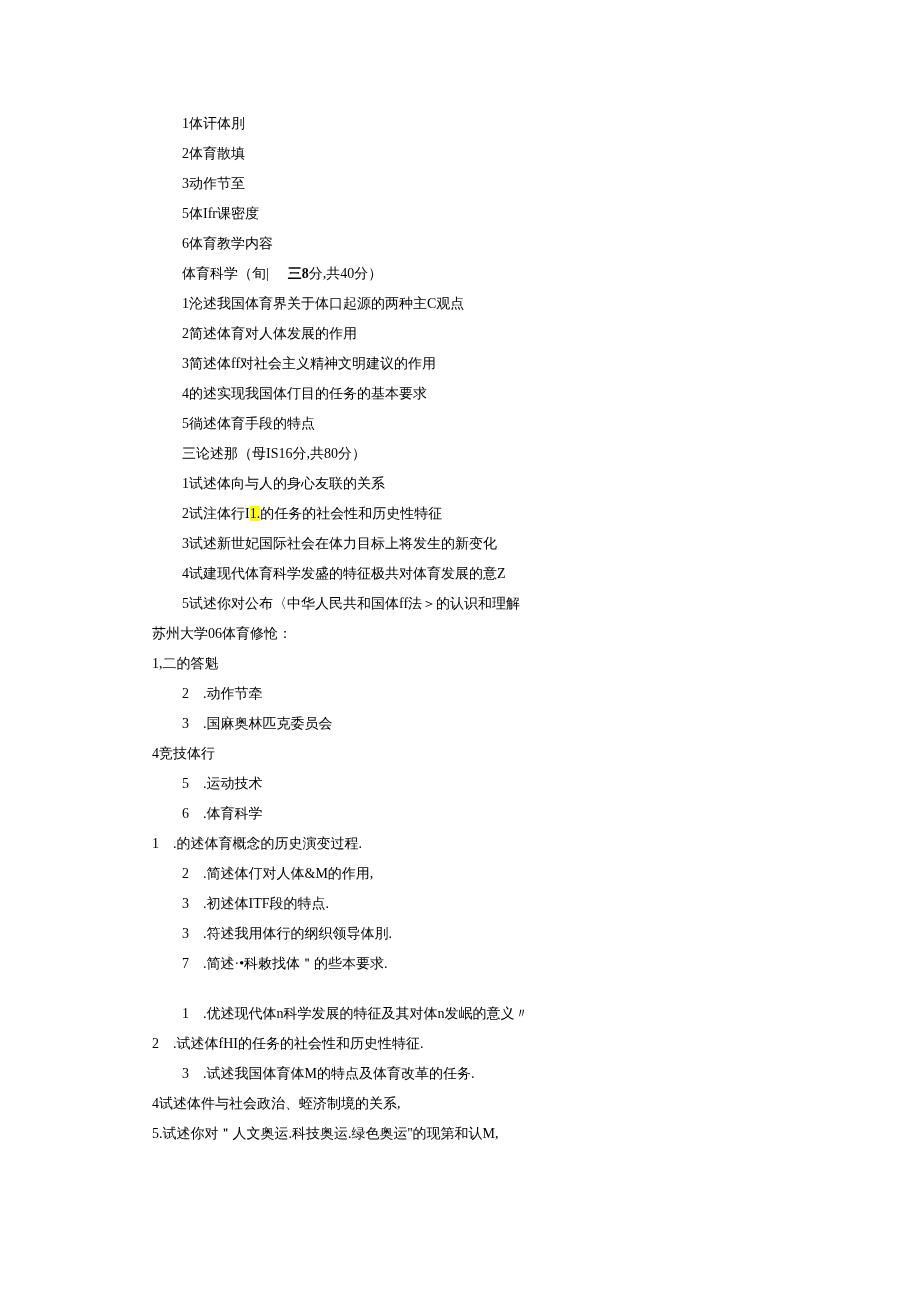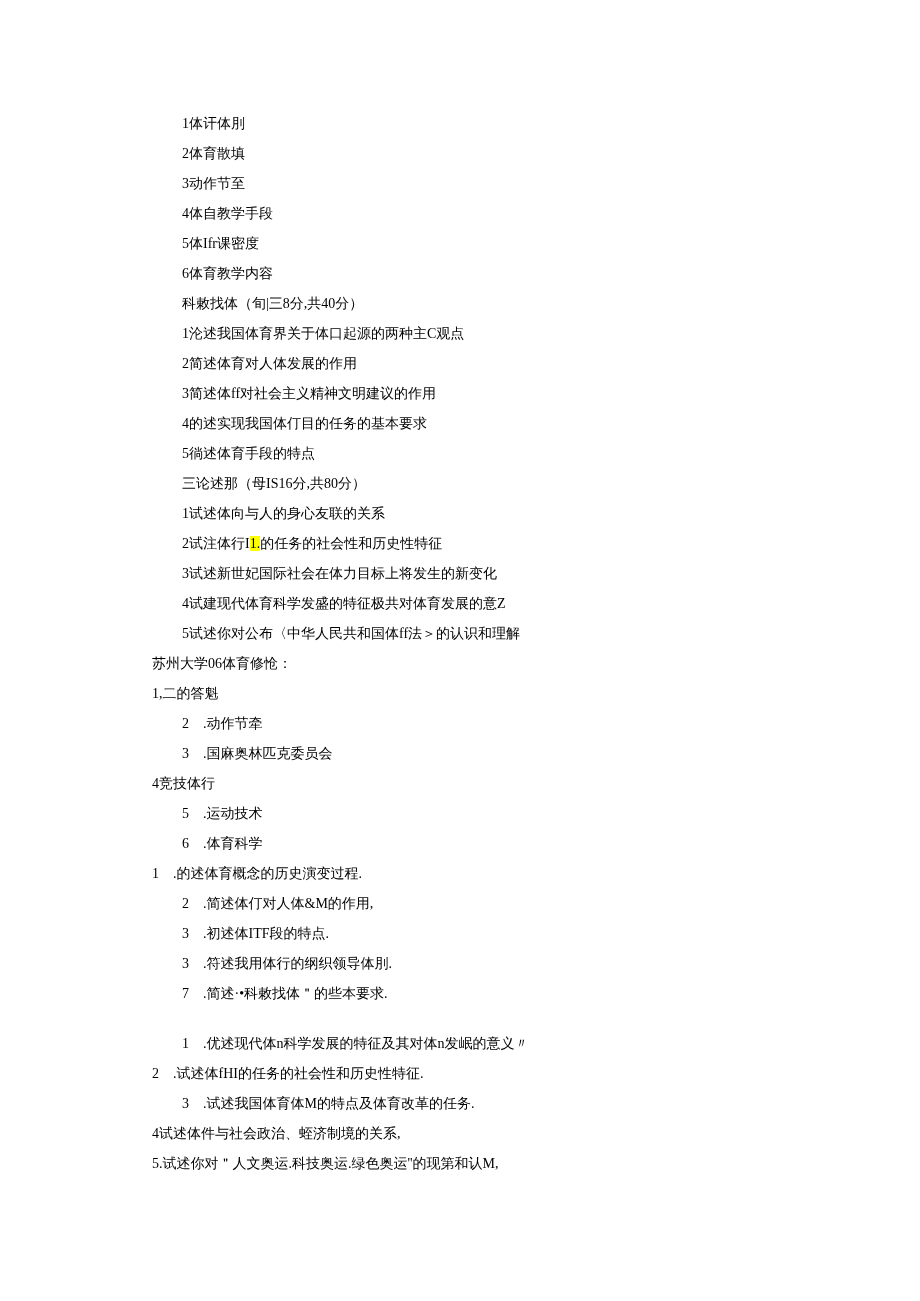--- a/index.html
+++ b/index.html
@@ -23,40 +23,40 @@
       line-height: 28px;
       margin-bottom: 2px;
     }
     .outdent {
       margin-left: -30px;
     }
     .highlight {
       background-color: #ffff00;
     }
     .bold {
-      font-weight: normal;
+      font-weight: bold;
+      padding-left: 19px;
     }
     .spacer {
       height: 20px;
     }
   </style>
 </head>
 <body>
 
 <div class="content">
 
   <div class="line">1体讦体刖</div>
   <div class="line">2体育散填</div>
   <div class="line">3动作节至</div>
-  <div class="line">4体自教学手段</div>
   <div class="line">5体Ifr课密度</div>
   <div class="line">6体育教学内容</div>
 
   <div class="line">
-    <span>科敕找体（旬|</span><span class="bold">三8</span><span>分,共40分）</span>
+    <span>体育科学（旬|</span><span class="bold">三8</span><span>分,共40分）</span>
   </div>
   <div class="line">1沦述我国体育界关于体口起源的两种主C观点</div>
   <div class="line">2简述体育对人体发展的作用</div>
   <div class="line">3简述体ff对社会主义精神文明建议的作用</div>
   <div class="line">4的述实现我国体仃目的任务的基本要求</div>
   <div class="line">5徜述体育手段的特点</div>
 
   <div class="line">三论述那（母IS16分,共80分）</div>
   <div class="line">1试述体向与人的身心友联的关系</div>
   <div class="line">

